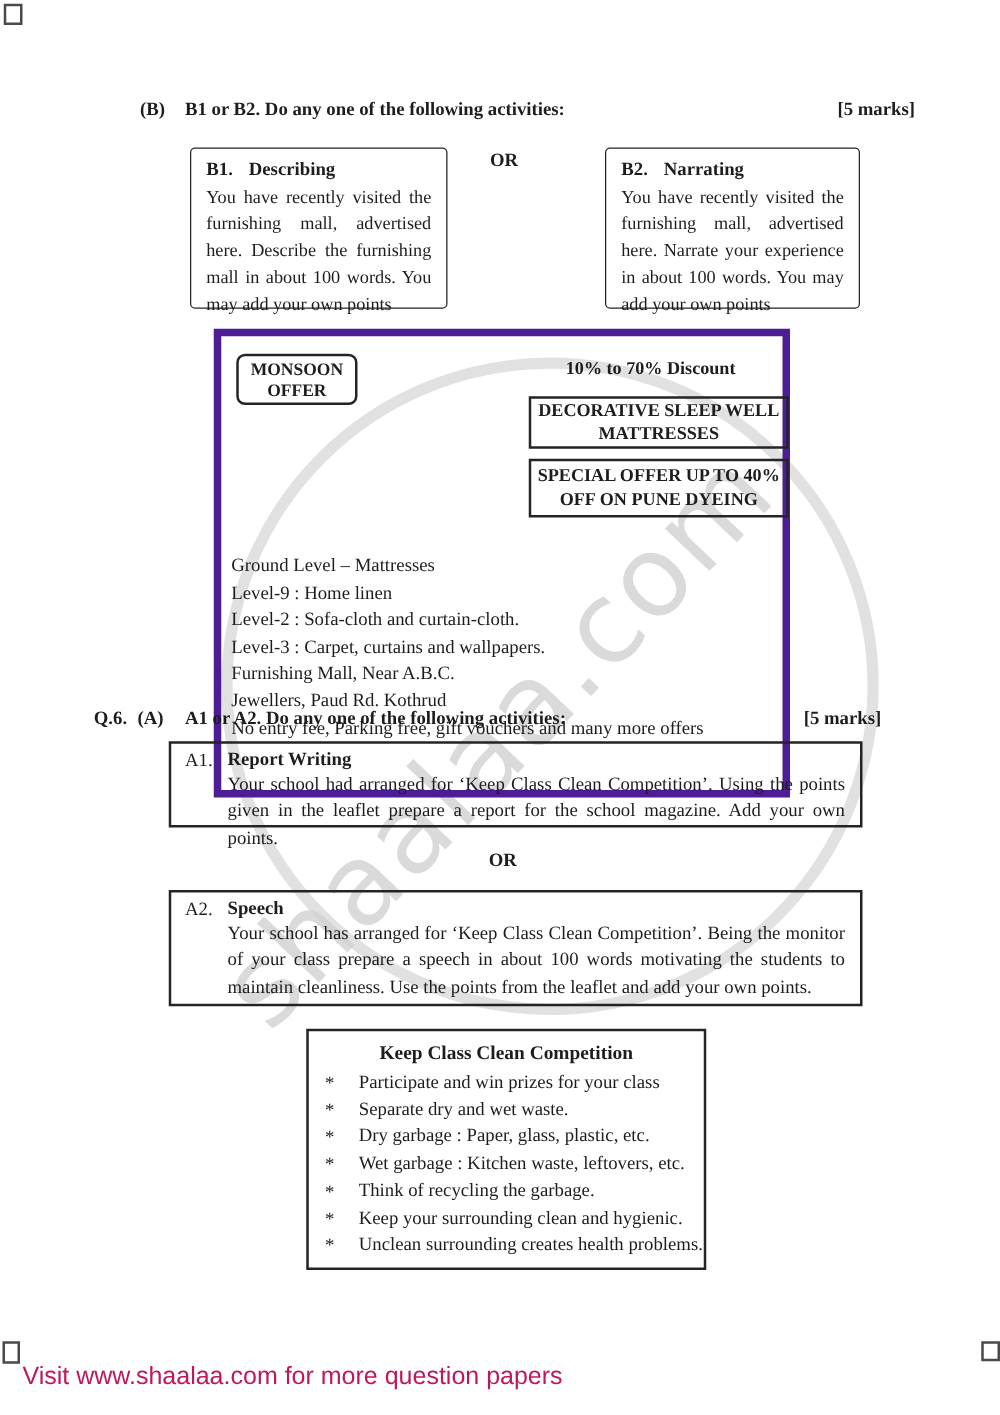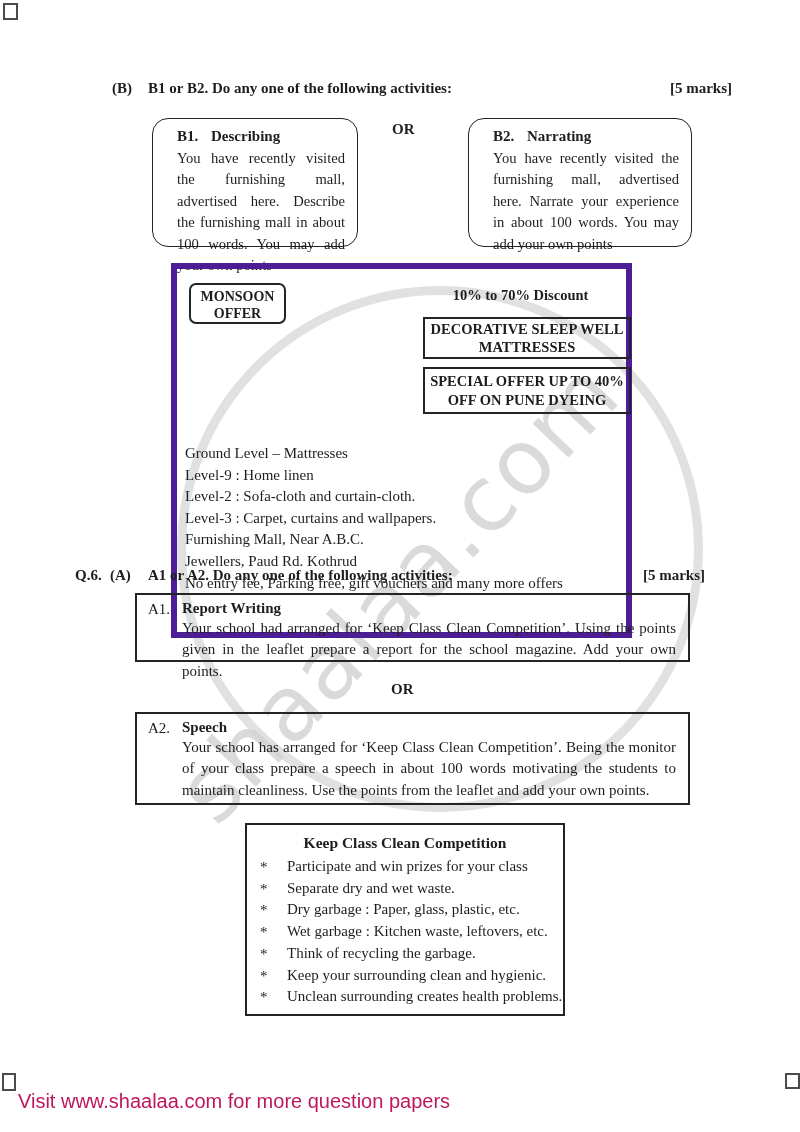--- a/index.html
+++ b/index.html
@@ -18,22 +18,22 @@
     color:#d2d2d2;opacity:.8;transform:rotate(-46.5deg);z-index:0;pointer-events:none;white-space:nowrap;
   }
   .content{position:absolute;inset:0;z-index:1;}
   
   .abs{position:absolute;}
   .tofu{position:absolute;border:2px solid #4a4a4a;background:transparent;}
   
   .qhead{font-size:15px;font-weight:bold;white-space:nowrap;}
   
   .round-box{
-    position:absolute;border:1.5px solid #242424;border-radius:16px;
-    padding:8px 12px 6px 24px;box-sizing:border-box;background:transparent;
+    position:absolute;border:1.5px solid #242424;border-radius:4px;
+    padding:8px 12px 6px 12px;box-sizing:border-box;background:transparent;
   }
   .box-title-row{white-space:nowrap;}
   .box-num{display:inline-block;font-weight:bold;font-size:15px;min-width:34px;}
   .box-title{font-weight:bold;font-size:15px;}
   .box-body{font-size:14.6px;line-height:21.4px;text-align:justify;margin-top:3px;}
   
   .ad-box{position:absolute;left:171px;top:263px;width:461px;height:375px;border:6px solid #4c1d95;box-sizing:border-box;padding-left:23px;}
   .ad-badge{
     position:absolute;left:12px;top:14px;width:97px;height:41px;border:2px solid #242424;border-radius:7px;
     box-sizing:border-box;text-align:center;font-weight:bold;font-size:14px;line-height:17px;padding-top:3px;
@@ -88,21 +88,21 @@
 
     <div class="round-box" style="left:152px;top:118px;width:206px;height:129px;">
       <div class="box-title-row">
         <span class="box-num">B1.</span><span class="box-title">Describing</span>
       </div>
       <div class="box-body">You have recently visited the furnishing mall, advertised here. Describe the furnishing mall in about 100 words. You may add your own points</div>
     </div>
 
     <span class="abs or-label" style="left:392px;top:121px;">OR</span>
 
-    <div class="round-box" style="left:468px;top:118px;width:224px;height:129px;">
+    <div class="round-box" style="left:484px;top:118px;width:204px;height:129px;">
       <div class="box-title-row">
         <span class="box-num">B2.</span><span class="box-title">Narrating</span>
       </div>
       <div class="box-body">You have recently visited the furnishing mall, advertised here. Narrate your experience in about 100 words. You may add your own points</div>
     </div>
 
     <div class="ad-box">
       <div class="ad-badge">MONSOON OFFER</div>
       <div class="ad-discount">10% to 70% Discount</div>
       <div class="ad-banner ad-banner1">DECORATIVE SLEEP WELL MATTRESSES</div>

